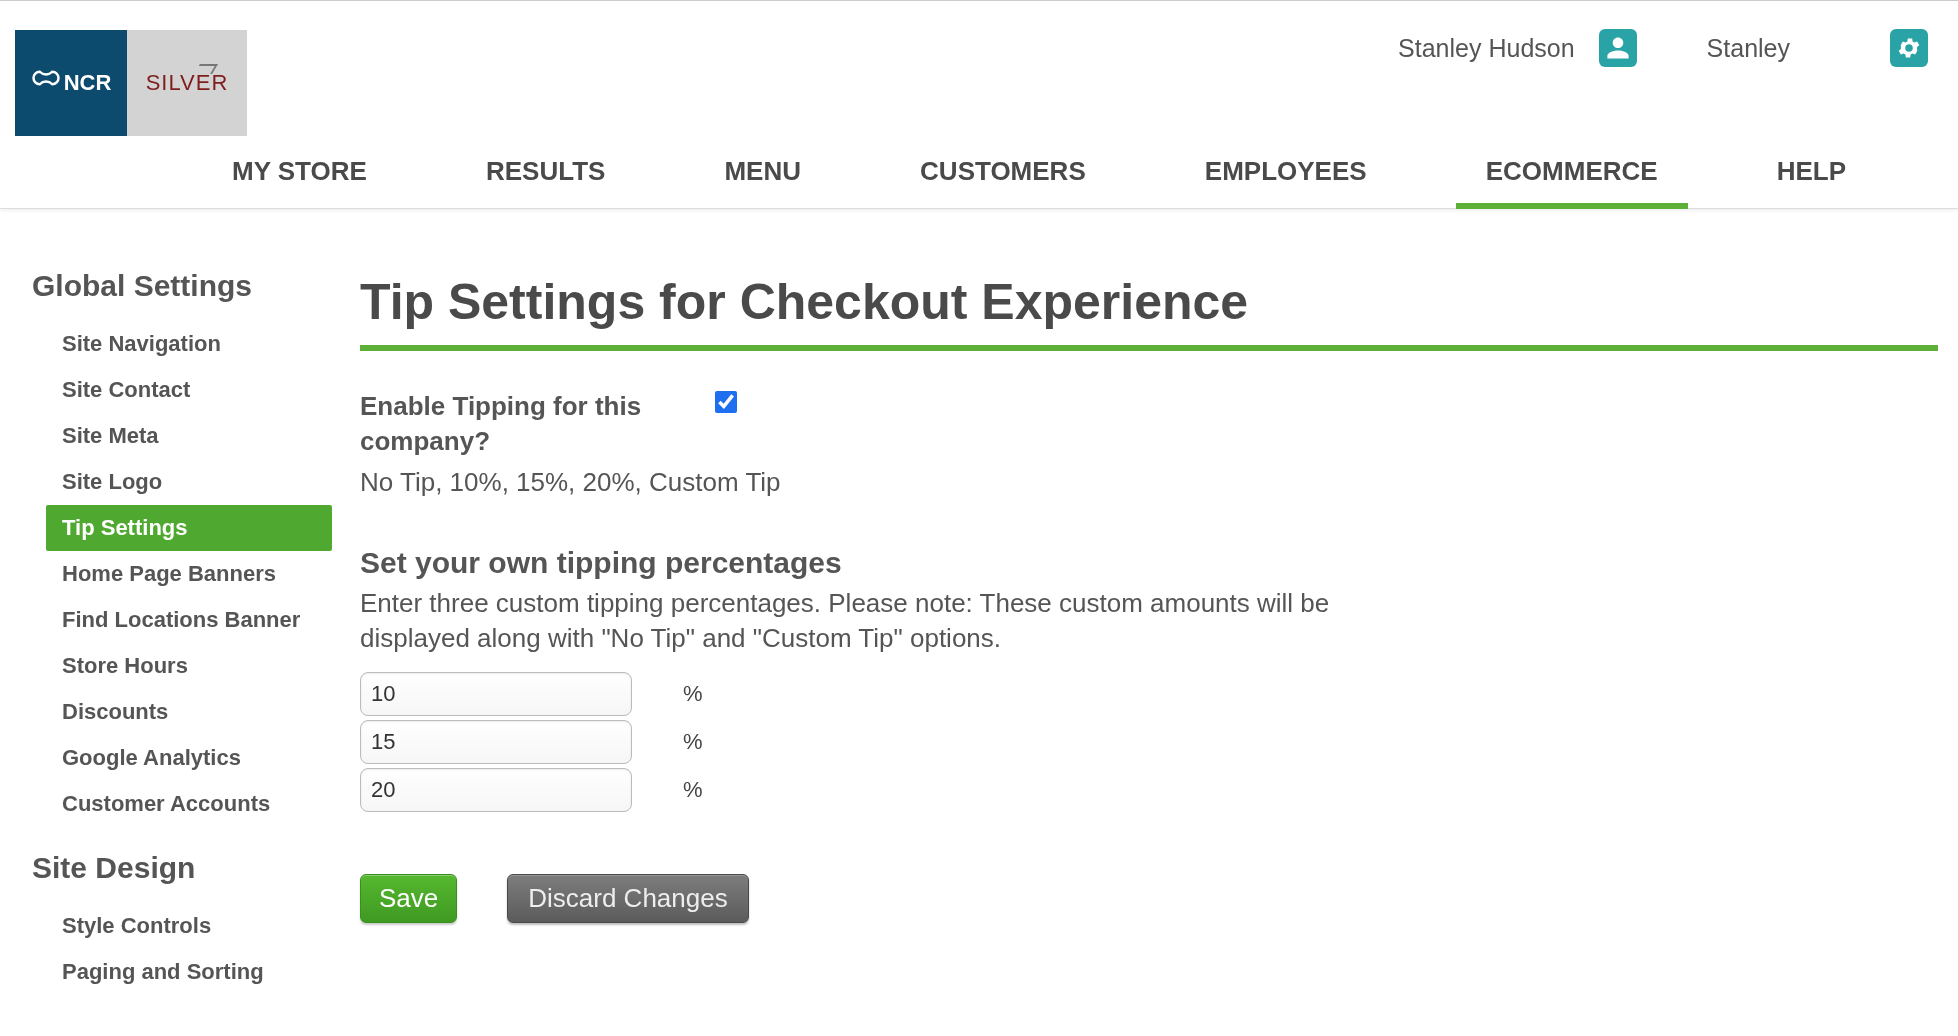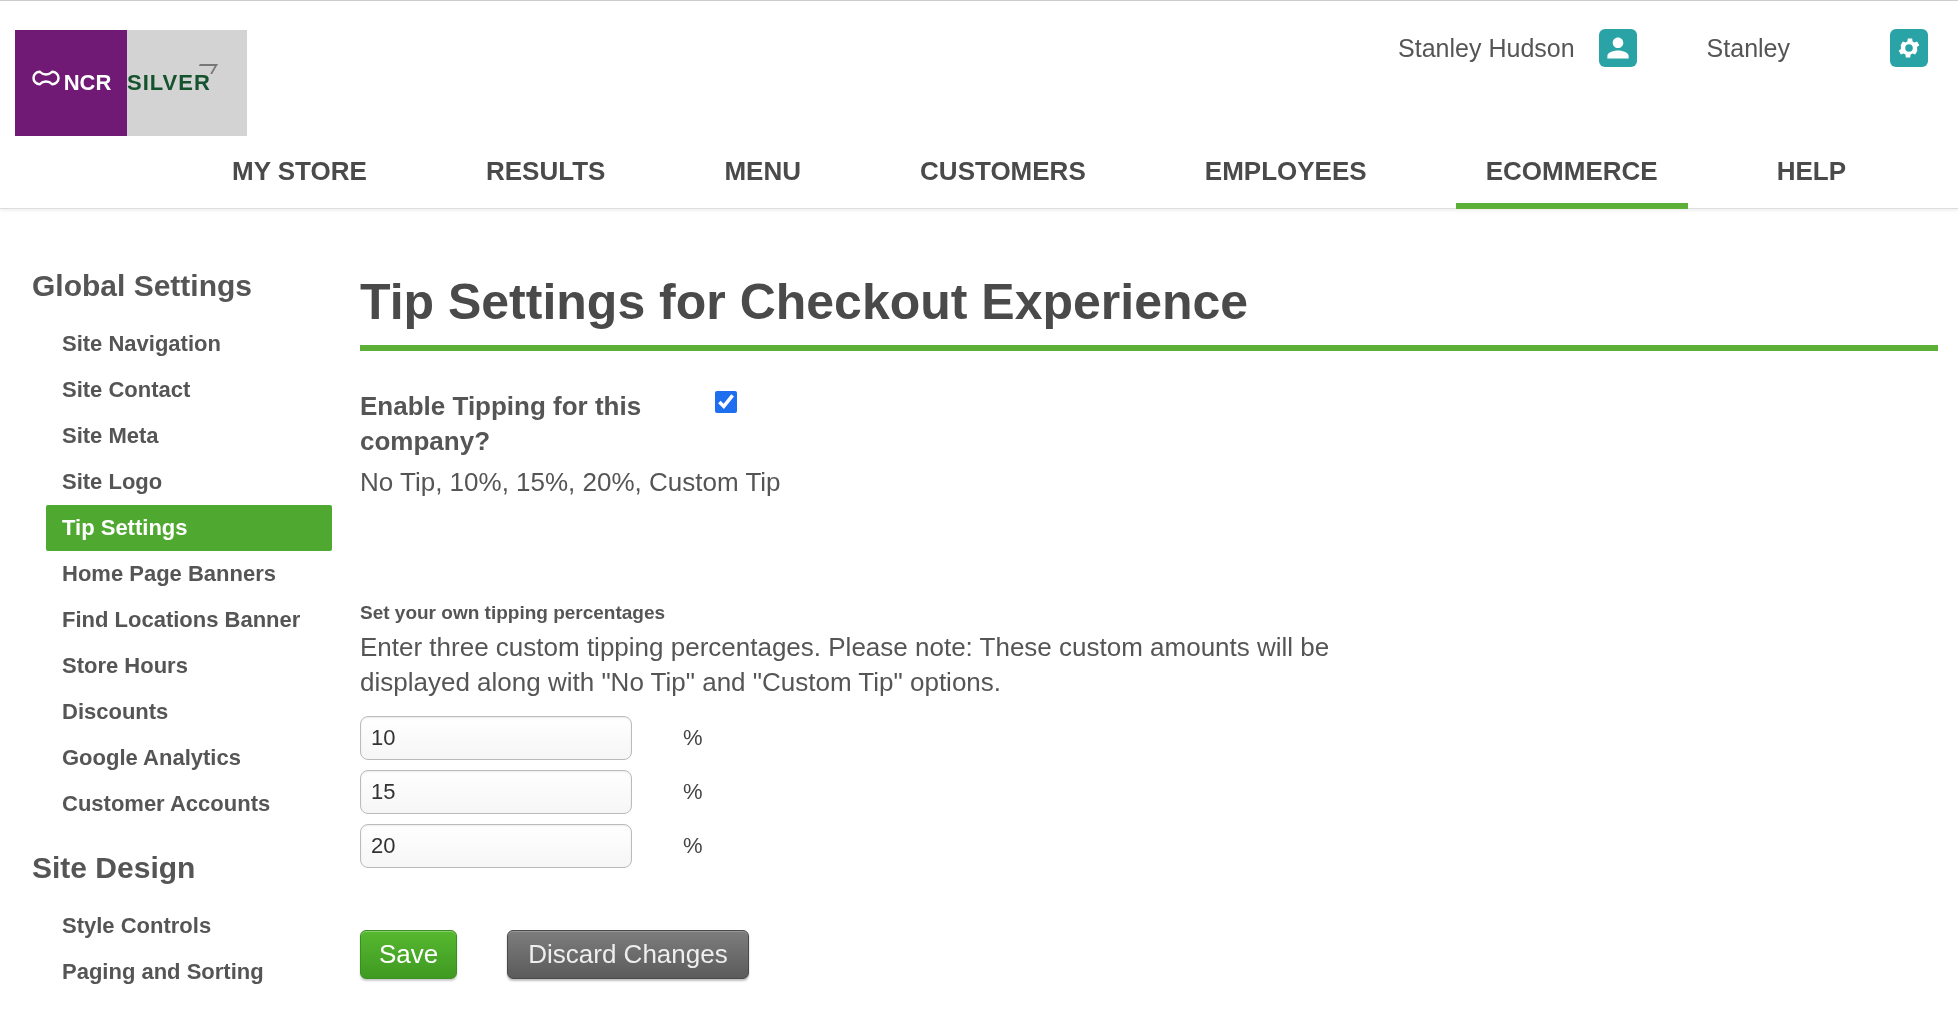--- a/index.html
+++ b/index.html
@@ -48,31 +48,31 @@
   }
   .gear-icon svg { width: 26px; height: 26px; fill: #fff; }
 
   .logo-row {
     display: flex;
     align-items: flex-start;
     padding: 0 0 0 15px;
   }
   .ncr-badge {
     width: 112px; height: 106px;
-    background: #701a75;
+    background: #0c4a6e;
     display:flex; align-items:center; justify-content:center;
     color:#fff; font-weight:bold; font-size:22px;
     margin-top:-18px;
   }
   .ncr-badge svg { width:30px; height:30px; fill:#fff; margin-right:3px;}
   .silver-badge {
     width: 120px; height: 106px;
     background: #d3d3d3;
-    display:flex; align-items:center; 
-    color:#14532d; font-weight:700; font-size:22px; letter-spacing:1px;
+    display:flex; align-items:center; justify-content:center;
+    color:#7f1d1d; font-weight:400; font-size:22px; letter-spacing:1px;
     margin-top:-18px;
     position: relative;
   }
   .silver-badge .roof {
     position:absolute; top:34px; right:32px;
     width:18px; height:10px;
     border-top:2px solid #777;
     border-right:2px solid #777;
     transform: skewX(-30deg);
   }
@@ -169,41 +169,41 @@
     accent-color: #1e6ef0;
     cursor:pointer;
   }
   .tip-presets {
     font-size: 26px;
     color: #555;
     margin-top: 8px;
   }
 
   .own-heading {
-    font-size: 19px;
-    font-weight: 700;
-    color: #555;
-    margin-top: 104px;
+    font-size: 30px;
+    font-weight: 700;
+    color: #555;
+    margin-top: 48px;
   }
   .own-help {
     font-size: 26px;
     color: #555;
     margin-top: 6px;
     line-height: 1.35;
     max-width: 1000px;
   }
 
   .pct-fields { margin-top: 16px; }
   .pct-row {
     display:flex; align-items:center;
     width: 272px;
     border: 1px solid #bbb;
     border-radius: 8px;
     background: linear-gradient(#fff,#f6f6f6);
-    margin-bottom: 10px;
+    margin-bottom: 4px;
     height: 44px;
     box-shadow: inset 0 1px 2px rgba(0,0,0,0.08);
   }
   .pct-row input {
     flex:1;
     border:none;
     background:transparent;
     font-size: 22px;
     padding: 6px 10px;
     outline:none;

